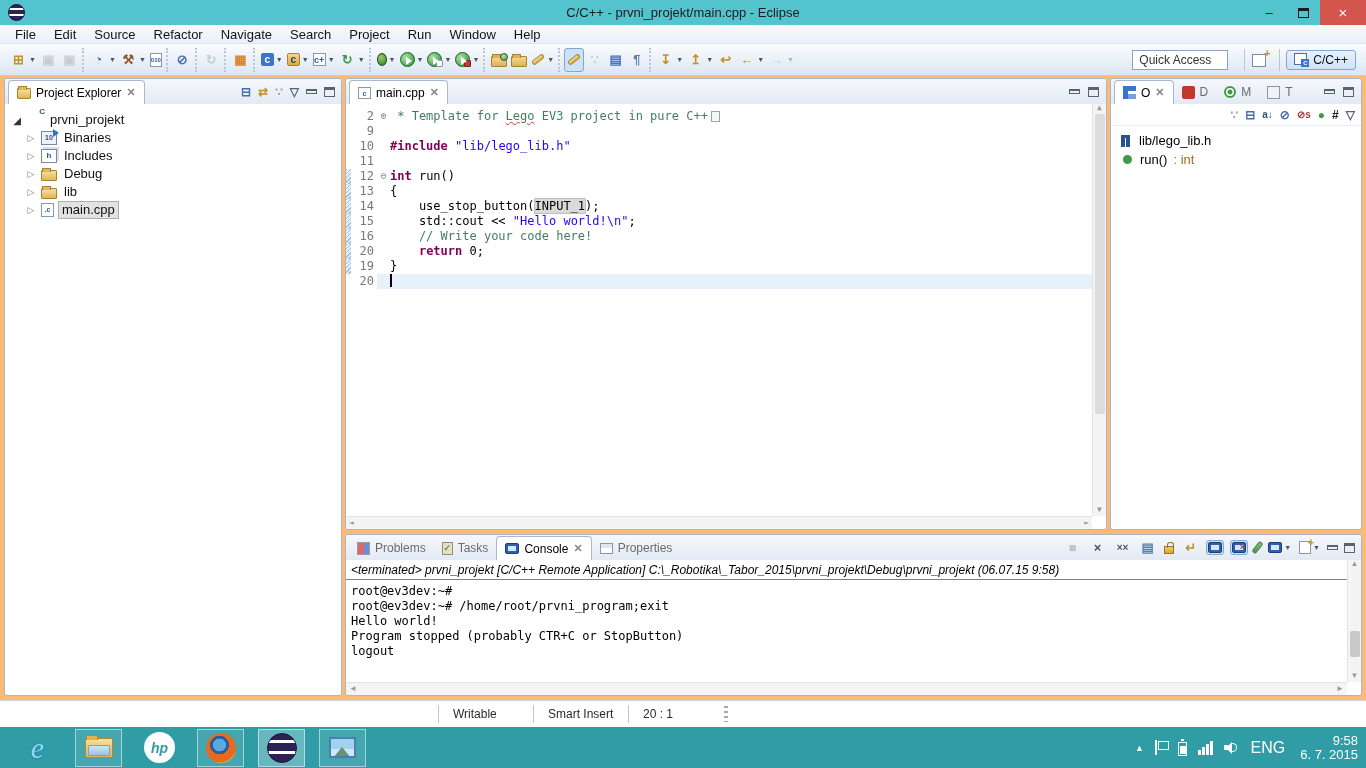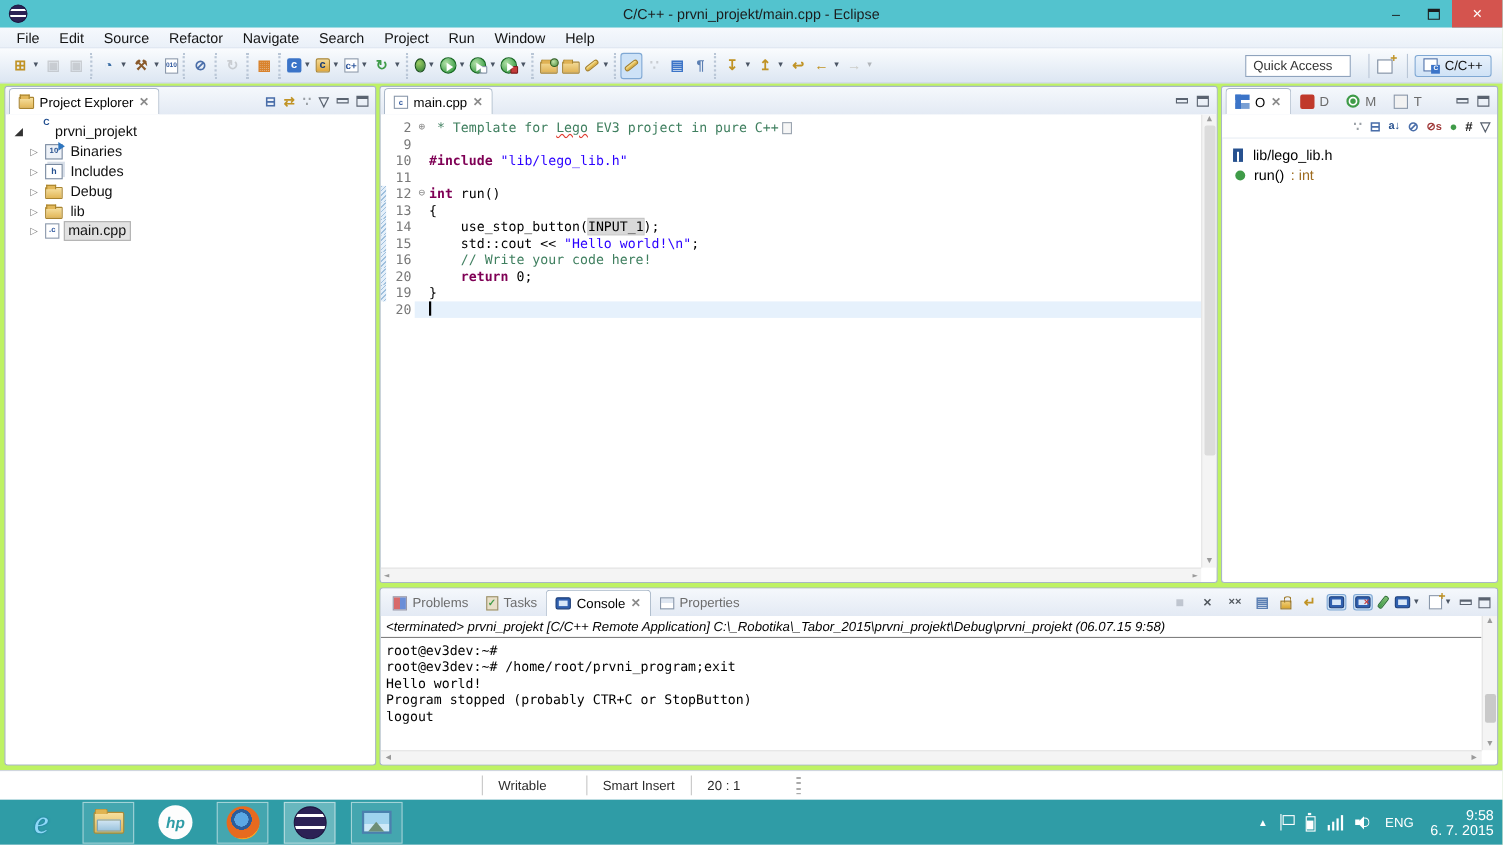--- a/index.html
+++ b/index.html
@@ -51,21 +51,21 @@
   .persp-sep{width:1px;height:22px;background:#b9c6d6;margin:0 6px;}
   .persp-btn{display:flex;align-items:center;gap:4px;padding:2px 7px;border:1px solid #7fa8d4;background:linear-gradient(#e8f1fb,#cfe2f6);border-radius:3px;font-size:12px;color:#111;margin-right:6px;}
   .persp-open{width:18px;height:18px;position:relative;margin-right:4px;}
   .persp-open::before{content:'';position:absolute;left:1px;top:3px;width:12px;height:11px;background:#fff;border:1px solid #7a8aa0;}
   .persp-open::after{content:'+';position:absolute;right:-1px;top:-4px;color:#c09325;font-weight:bold;font-size:11px;}
   .pi-cpp{width:15px;height:13px;position:relative;}
   .pi-cpp::before{content:'';position:absolute;left:0;top:0;width:11px;height:10px;background:#fff;border:1px solid #4a6ea9;}
   .pi-cpp::after{content:'C';position:absolute;right:0;bottom:-1px;width:8px;height:8px;background:#3b74c8;color:#fff;font-size:6px;font-weight:bold;text-align:center;line-height:8px;}
 
   
-  .workbench{height:624px;display:flex;padding:2px 4px 4px 4px;gap:3px;background:#bef264;}
+  .workbench{height:624px;display:flex;padding:2px 4px 4px 4px;gap:3px;background:#fdba74;}
   .panel{background:#fff;border:1px solid #a9b6c7;border-radius:3px;display:flex;flex-direction:column;overflow:hidden;}
   .tabbar{height:25px;background:linear-gradient(#f5f8fc,#e3eaf4);display:flex;align-items:flex-end;padding-left:3px;flex-shrink:0;position:relative;}
   .tab{height:24px;display:flex;align-items:center;gap:5px;padding:0 8px;font-size:12px;color:#6c6c6c;border-radius:4px 4px 0 0;}
   .tab.active{background:#fff;border:1px solid #aab8c9;border-bottom:none;color:#000;}
   .tab-close{color:#8a8a8a;font-size:11px;font-weight:bold;}
   .panel-mm{margin-left:auto;display:flex;align-items:center;gap:8px;padding-right:7px;height:100%;}
   .mm-min{width:11px;height:5px;border:1px solid #5a6370;border-width:2px 1px 1px 1px;}
   .mm-max{width:11px;height:10px;border:1px solid #5a6370;border-top-width:3px;}
 
   
@@ -176,21 +176,21 @@
   .tray-flag::after{content:'';position:absolute;left:2.5px;top:1px;width:9px;height:7px;border:1.5px solid #fff;}
   .tray-battery{width:9px;height:14px;border:1.5px solid #fff;position:relative;margin-top:2px;}
   .tray-battery::before{content:'';position:absolute;top:-4px;left:1.5px;width:3px;height:2px;background:#fff;}
   .tray-battery::after{content:'';position:absolute;left:0.5px;right:0.5px;bottom:0.5px;height:8px;background:#fff;}
   .tray-signal{display:flex;align-items:flex-end;gap:1.5px;height:14px;}
   .tray-signal i{display:block;width:2.5px;background:#fff;}
   .tray-volume{position:relative;width:16px;height:14px;}
   .tray-volume::before{content:'';position:absolute;left:0;top:4.5px;width:4px;height:5px;background:#fff;}
   .tray-volume::after{content:'';position:absolute;left:2px;top:1px;border-right:6px solid #fff;border-top:6px solid transparent;border-bottom:6px solid transparent;}
   .tray-wave{position:absolute;right:3px;top:2.5px;width:6px;height:9px;border:1.5px solid #fff;border-left:none;border-top-right-radius:8px;border-bottom-right-radius:8px;}
-  .tray-lang{font-size:12px;}
+  .tray-lang{font-size:16px;}
   .tray-clock{text-align:right;font-size:13px;line-height:14px;padding-left:4px;}
 </style>
 </head>
 <body>
 
 <div class="titlebar">
   <div class="ecl-logo"></div>
   <div class="win-title">C/C++ - prvni_projekt/main.cpp - Eclipse</div>
   <div class="win-controls">
     <div class="wc">–</div>

